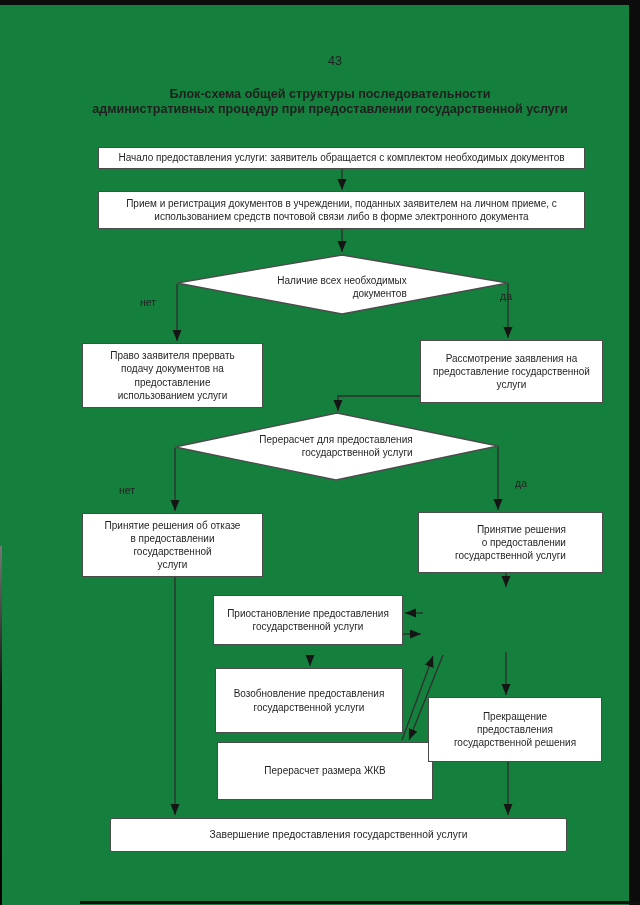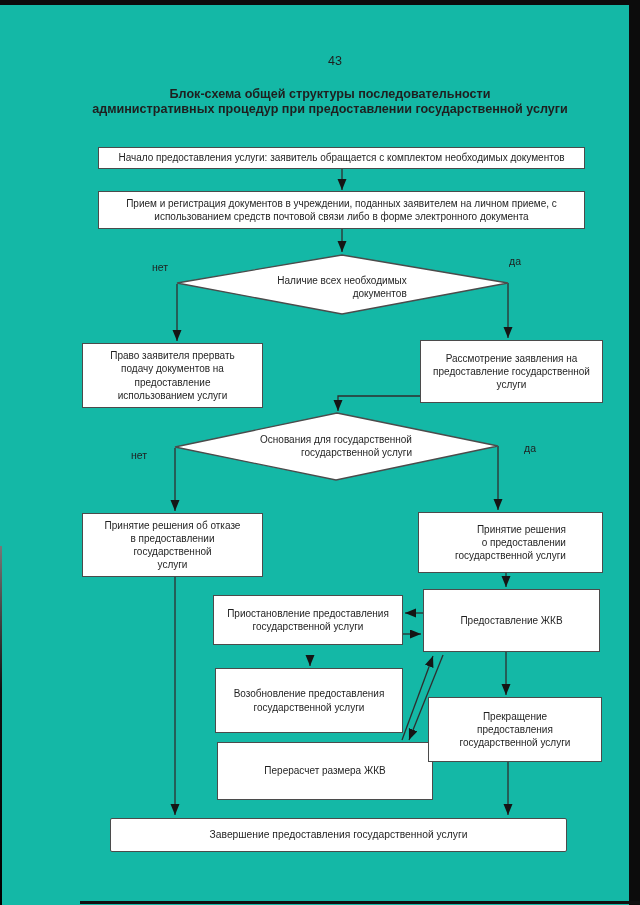--- a/index.html
+++ b/index.html
@@ -1,19 +1,19 @@
 <!DOCTYPE html>
 <html><head>
 <meta charset="utf-8">
 <style>
   html,body{margin:0;padding:0;background:#ffffff;}
   .page{
     position:relative;
     width:640px;height:905px;
-    background:#14b8a6;
+    background:#15803d;
     font-family:"Liberation Sans", sans-serif;
     color:#1f1f1f;
     overflow:hidden;
   }
   
   .bar-top{position:absolute;left:0;top:0;width:640px;height:5px;background:#0c0c0c;}
   .bar-right{position:absolute;left:629px;top:0;width:11px;height:905px;background:#0c0c0c;}
   .line-left{position:absolute;left:0;top:546px;width:2px;height:359px;background:linear-gradient(#777,#111 40%,#000);}
   .line-bottom{position:absolute;left:80px;top:901px;width:560px;height:3px;background:#101010;}
 
@@ -28,21 +28,21 @@
     background:#ffffff;border:1.4px solid #4b4b4b;
     display:flex;align-items:center;justify-content:center;
     text-align:center;font-size:10px;line-height:1.32;
     white-space:pre-line;padding:1px 4px;
   }
   .node.rounded{border-radius:2px;font-size:10.3px;}
   .dtext{
     position:absolute;z-index:2;display:flex;align-items:center;justify-content:center;
     text-align:right;font-size:10px;line-height:1.35;white-space:pre-line;
   }
-  .branch{position:absolute;z-index:2;font-size:10.5px;text-align:center;}
+  .branch{position:absolute;z-index:2;font-size:10.5px;text-align:left;margin-top:35px;}
 </style>
 </head>
 <body>
 
 <div class="page">
 
   <div class="bar-top"></div>
   <div class="bar-right"></div>
   <div class="line-left"></div>
   <div class="line-bottom"></div>
@@ -93,43 +93,42 @@
 
   <div class="node" style="left:82px;top:343px;width:181px;height:65px;">Право заявителя прервать
 подачу документов на
 предоставление
 использованием услуги</div>
 
   <div class="node" style="left:420px;top:340px;width:183px;height:63px;">Рассмотрение заявления на
 предоставление государственной
 услуги</div>
 
-  <div class="dtext" style="left:226px;top:430px;width:220px;height:32px;">Основания для государственной
+  <div class="dtext" style="left:226px;top:430px;width:220px;height:32px;">Перерасчет для предоставления
 государственной услуги</div>
   <div class="branch" style="left:119px;top:449px;width:40px;">нет</div>
   <div class="branch" style="left:515px;top:442px;width:30px;">да</div>
 
   <div class="node" style="left:82px;top:513px;width:181px;height:64px;">Принятие решения об отказе
 в предоставлении
 государственной
 услуги</div>
 
   <div class="node" style="left:418px;top:512px;width:185px;height:61px;text-align:right;">Принятие решения
 о предоставлении
 государственной услуги</div>
 
-  <div class="node" style="left:423px;top:589px;width:177px;height:63px;">Предоставление ЖКВ</div>
 
   <div class="node" style="left:213px;top:595px;width:190px;height:50px;">Приостановление предоставления
 государственной услуги</div>
 
   <div class="node" style="left:215px;top:668px;width:188px;height:65px;">Возобновление предоставления
 государственной услуги</div>
 
   <div class="node" style="left:217px;top:742px;width:216px;height:58px;">Перерасчет размера ЖКВ</div>
 
   <div class="node" style="left:428px;top:697px;width:174px;height:65px;">Прекращение
 предоставления
-государственной услуги</div>
+государственной решения</div>
 
   <div class="node rounded" style="left:110px;top:818px;width:457px;height:34px;">Завершение предоставления государственной услуги</div>
 
 </div>
 
 </body></html>

